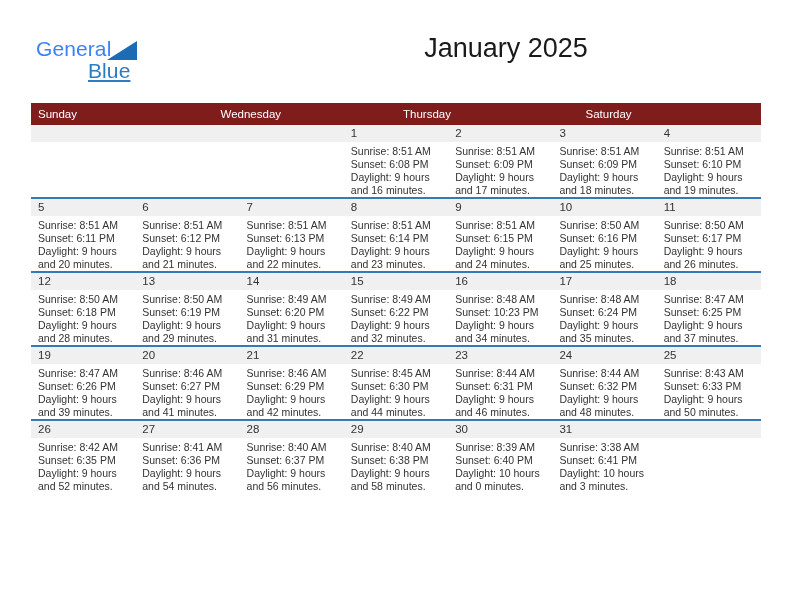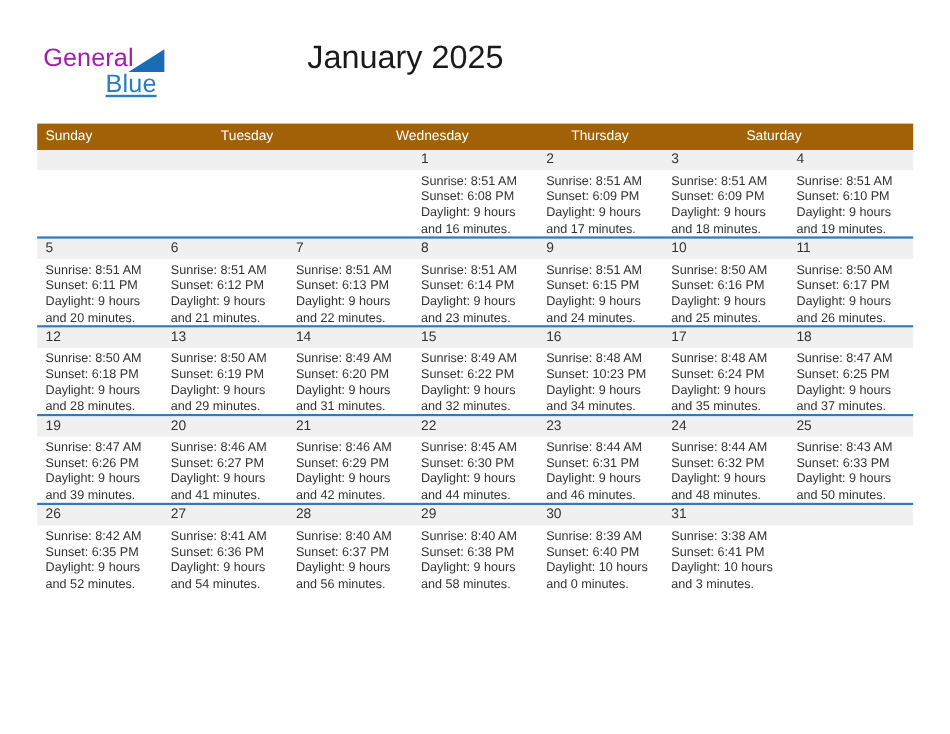--- a/index.html
+++ b/index.html
@@ -33,21 +33,21 @@
     left: 36px;
     top: 37px;
     width: 200px;
     height: 50px;
   }
   .logo-general {
     position: absolute;
     left: 0; top: 0;
     font-size: 21px;
     letter-spacing: 0.1px;
-    color: #a21caf;
+    color: #3b82f6;
     font-family: "Liberation Sans", sans-serif;
   }
   .logo-tri {
     position: absolute;
     left: 71px;
     top: 4px;
     width: 0; height: 0;
     border-style: solid;
     border-width: 0 0 19px 30px;
     border-color: transparent transparent #1b6cb5 transparent;
@@ -60,21 +60,21 @@
     letter-spacing: 0.1px;
     color: #2b7cc4;
     font-family: "Liberation Sans", sans-serif;
     text-decoration: underline;
   }
 
   .title-block {
     position: absolute;
     right: 36px;
     top: 32px;
-    text-align: left;
+    text-align: center;
     width: 500px;
   }
   .cal-title {
     font-size: 27px;
     color: #1a1a1a;
     line-height: 32px;
     white-space: nowrap;
   }
   .cal-subtitle {
     font-size: 14.5px;
@@ -86,21 +86,21 @@
 
   
   .calendar {
     position: absolute;
     left: 31px;
     top: 103px;
     width: 730px;
   }
   .cal-head {
     display: flex;
-    background: #a16207;
+    background: #7f1d1d;
     height: 22px;
   }
   .cal-head .hcell {
     flex: 1 1 0;
     color: #ffffff;
     font-size: 11.5px;
     line-height: 22px;
     padding-left: 7px;
     box-sizing: border-box;
     white-space: nowrap;
@@ -123,20 +123,21 @@
     font-size: 11.5px;
     line-height: 17px;
     padding-left: 7px;
     box-sizing: border-box;
     color: #333333;
   }
   .week-body {
     display: flex;
     background: #ffffff;
     height: 55px;
+    align-items: center;
   }
   .week-body .bcell {
     flex: 1 1 0;
     padding: 3px 5px 0 7px;
     box-sizing: border-box;
   }
   .bline {
     font-size: 10.5px;
     line-height: 13.2px;
     color: #333333;
@@ -158,21 +159,20 @@
 
     <div class="title-block">
       <div class="cal-title">January 2025</div>
     </div>
 
   </div>
 
   <div class="calendar">
     <div class="cal-head" id="weekday-header">
         <div class="hcell">Sunday</div>
-        <div class="hcell">Tuesday</div>
         <div class="hcell">Wednesday</div>
         <div class="hcell">Thursday</div>
         <div class="hcell">Saturday</div>
       </div>
     <div id="weeks-container">
         <div class="week">
           <div class="week-daynums">
             <div class="dcell"></div>
             <div class="dcell"></div>
             <div class="dcell"></div>

